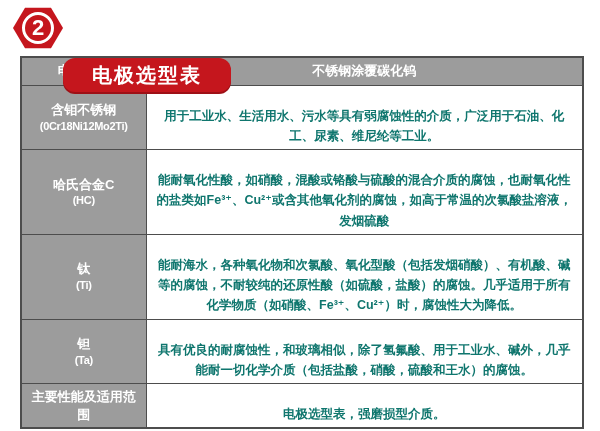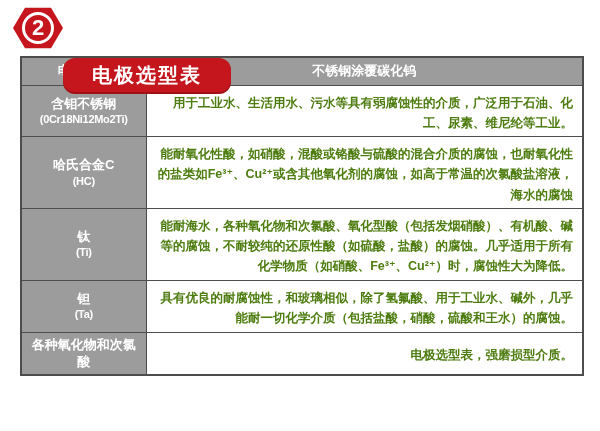--- a/index.html
+++ b/index.html
@@ -72,26 +72,26 @@
     line-height: 1.35;
     padding: 3px 6px;
   }
   th.hdr { font-size: 13px; height: 28px; }
   td.mat .formula {
     font-size: 11px;
     letter-spacing: -0.3px;
   }
   td.desc {
     background: #ffffff;
-    color: #4d7c0f;
+    color: #0f766e;
     font-weight: bold;
     font-size: 12.5px;
     line-height: 1.62;
-    padding: 7px 9px 3px 9px;
-    text-align: right;
+    padding: 20px 9px 3px 9px;
+    text-align: center;
   }
   tr.r1 td { height: 50px; margin-top: 22px; }
   tr.r2 td { height: 42px; }
   tr.r3 td { height: 66px; }
   tr.r4 td { height: 66px; }
   tr.r5 td { height: 52px; }
   tr.r6 td { height: 25px; }
   tr.r7 td { height: 25px; }
 </style>
 </head>
@@ -121,36 +121,36 @@
       <div>含钼不锈钢</div>
       <div class="formula">(0Cr18Ni12Mo2Ti)</div>
     </td>
     <td class="desc">用于工业水、生活用水、污水等具有弱腐蚀性的介质，广泛用于石油、化工、尿素、维尼纶等工业。</td>
   </tr>
   <tr class="r3">
     <td class="mat">
       <div>哈氏合金C</div>
       <div class="formula">(HC)</div>
     </td>
-    <td class="desc">能耐氧化性酸，如硝酸，混酸或铬酸与硫酸的混合介质的腐蚀，也耐氧化性的盐类如Fe³⁺、Cu²⁺或含其他氧化剂的腐蚀，如高于常温的次氯酸盐溶液，海水的腐蚀</td>
+    <td class="desc">能耐氧化性酸，如硝酸，混酸或铬酸与硫酸的混合介质的腐蚀，也耐氧化性的盐类如Fe³⁺、Cu²⁺或含其他氧化剂的腐蚀，如高于常温的次氯酸盐溶液，发烟硫酸</td>
   </tr>
   <tr class="r4">
     <td class="mat">
       <div>钛</div>
       <div class="formula">(Ti)</div>
     </td>
     <td class="desc">能耐海水，各种氧化物和次氯酸、氧化型酸（包括发烟硝酸）、有机酸、碱等的腐蚀，不耐较纯的还原性酸（如硫酸，盐酸）的腐蚀。几乎适用于所有化学物质（如硝酸、Fe³⁺、Cu²⁺）时，腐蚀性大为降低。</td>
   </tr>
   <tr class="r5">
     <td class="mat">
       <div>钽</div>
       <div class="formula">(Ta)</div>
     </td>
     <td class="desc">具有优良的耐腐蚀性，和玻璃相似，除了氢氟酸、用于工业水、碱外，几乎能耐一切化学介质（包括盐酸，硝酸，硫酸和王水）的腐蚀。</td>
   </tr>
   <tr class="r6">
     <td class="mat">
-      <div>各种氧化物和次氯酸</div>
+      <div>主要性能及适用范围</div>
     </td>
     <td class="desc">电极选型表，强磨损型介质。</td>
   </tr>
 </tbody>
   </table>
 
 </body></html>

